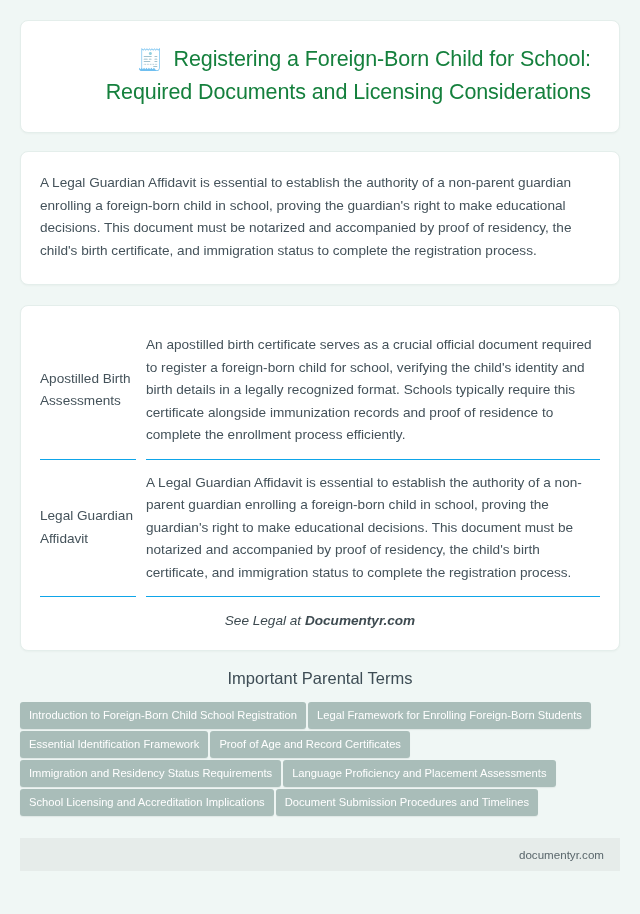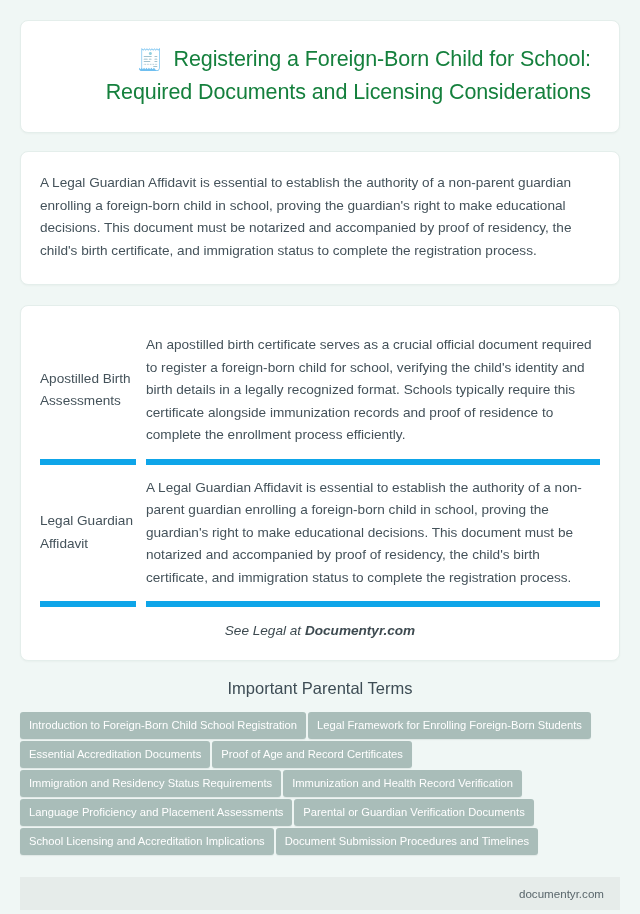--- a/index.html
+++ b/index.html
@@ -68,21 +68,21 @@
     margin-bottom: 18px;
   }
   table.defs {
     width: 100%;
     border-collapse: separate;
     border-spacing: 10px 0;
     margin: 0 -10px;
     width: calc(100% + 20px);
   }
   table.defs td {
-    border-bottom: 6px solid #0ea5e9;
+    border-bottom: 1px solid #0ea5e9;
     padding: 12px 0 12px 0;
     vertical-align: middle;
     font-size: 13.6px;
     line-height: 22.5px;
     color: #44525a;
   }
   td.term {
     width: 96px;
     color: #4a5559;
     vertical-align: middle;
@@ -169,26 +169,24 @@
         </tr>
       </tbody>
     </table>
     <div class="see-more"><span>See Legal at </span><b>Documentyr.com</b></div>
   </div>
 
   <h2 class="terms-heading">Important Parental Terms</h2>
   <div class="tag-cloud">
     <span class="tag">Introduction to Foreign-Born Child School Registration</span>
     <span class="tag">Legal Framework for Enrolling Foreign-Born Students</span>
-    <span class="tag">Essential Accreditation Documents</span>
+    <span class="tag">Essential Identification Framework</span>
     <span class="tag">Proof of Age and Record Certificates</span>
     <span class="tag">Immigration and Residency Status Requirements</span>
-    <span class="tag">Immunization and Health Record Verification</span>
     <span class="tag">Language Proficiency and Placement Assessments</span>
-    <span class="tag">Parental or Guardian Verification Documents</span>
     <span class="tag">School Licensing and Accreditation Implications</span>
     <span class="tag">Document Submission Procedures and Timelines</span>
   </div>
 
   <div class="footer">
     <span class="footer-text">documentyr.com</span>
   </div>
 
 </div>
 

